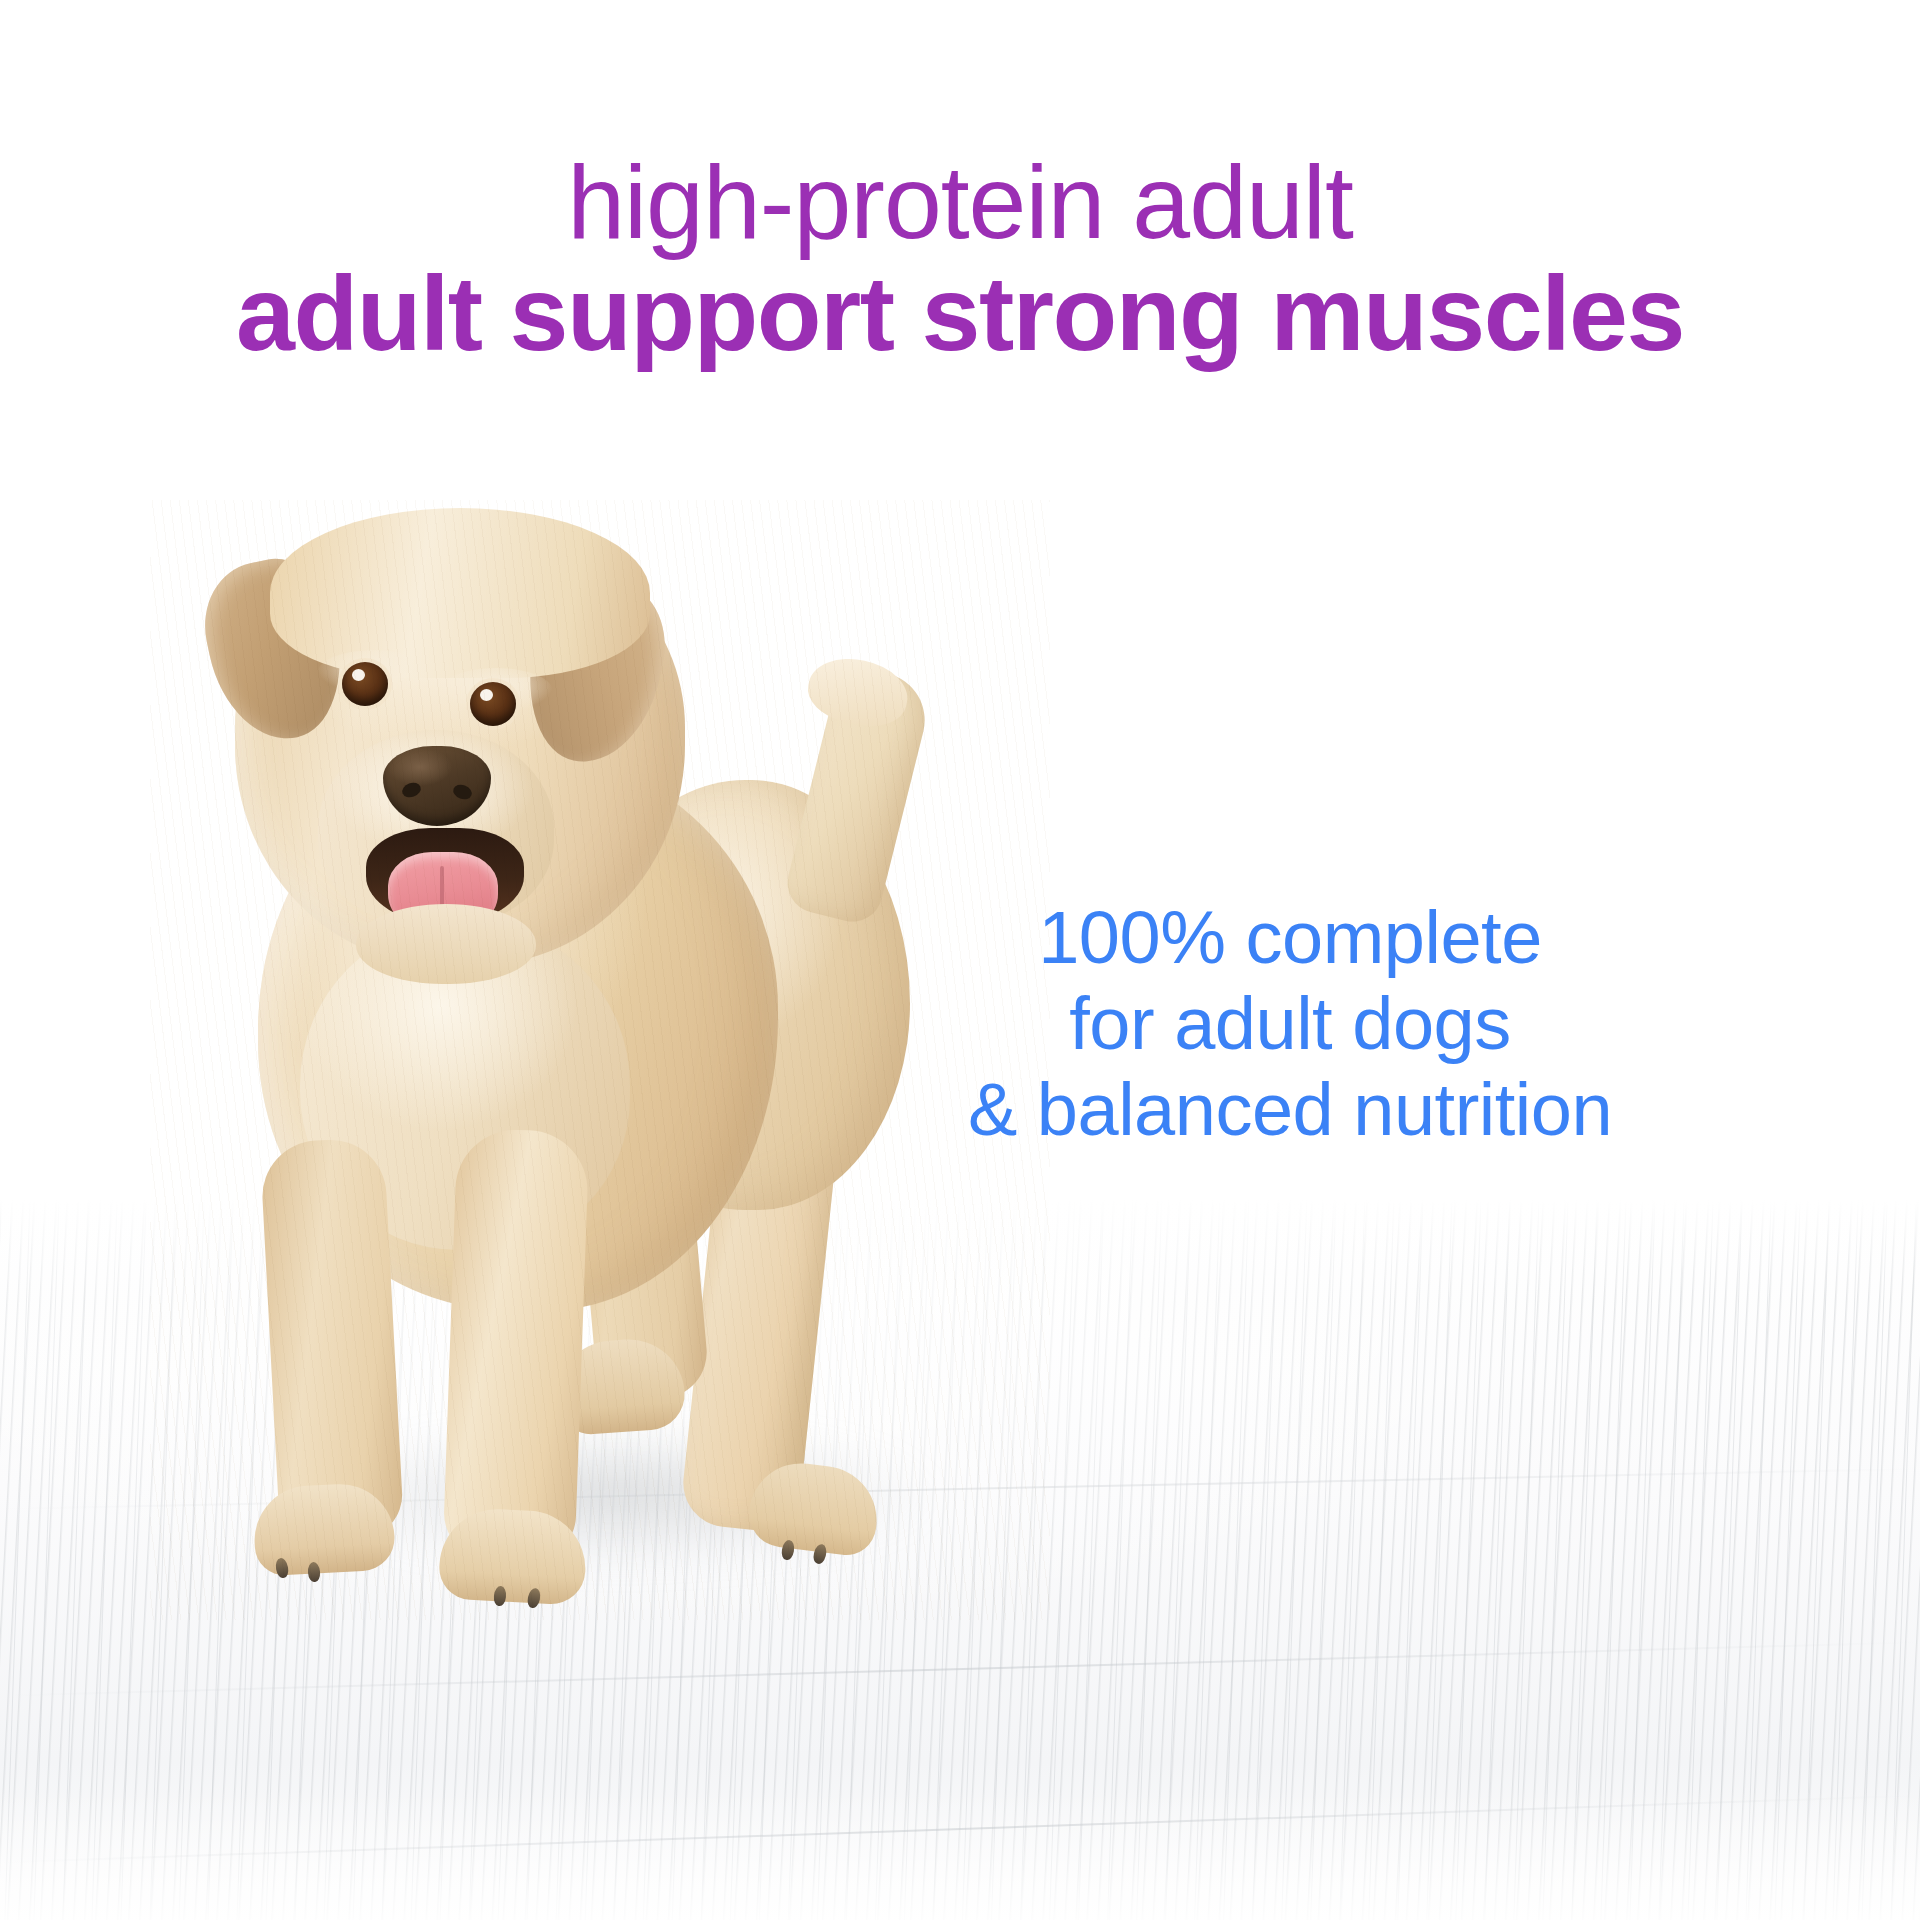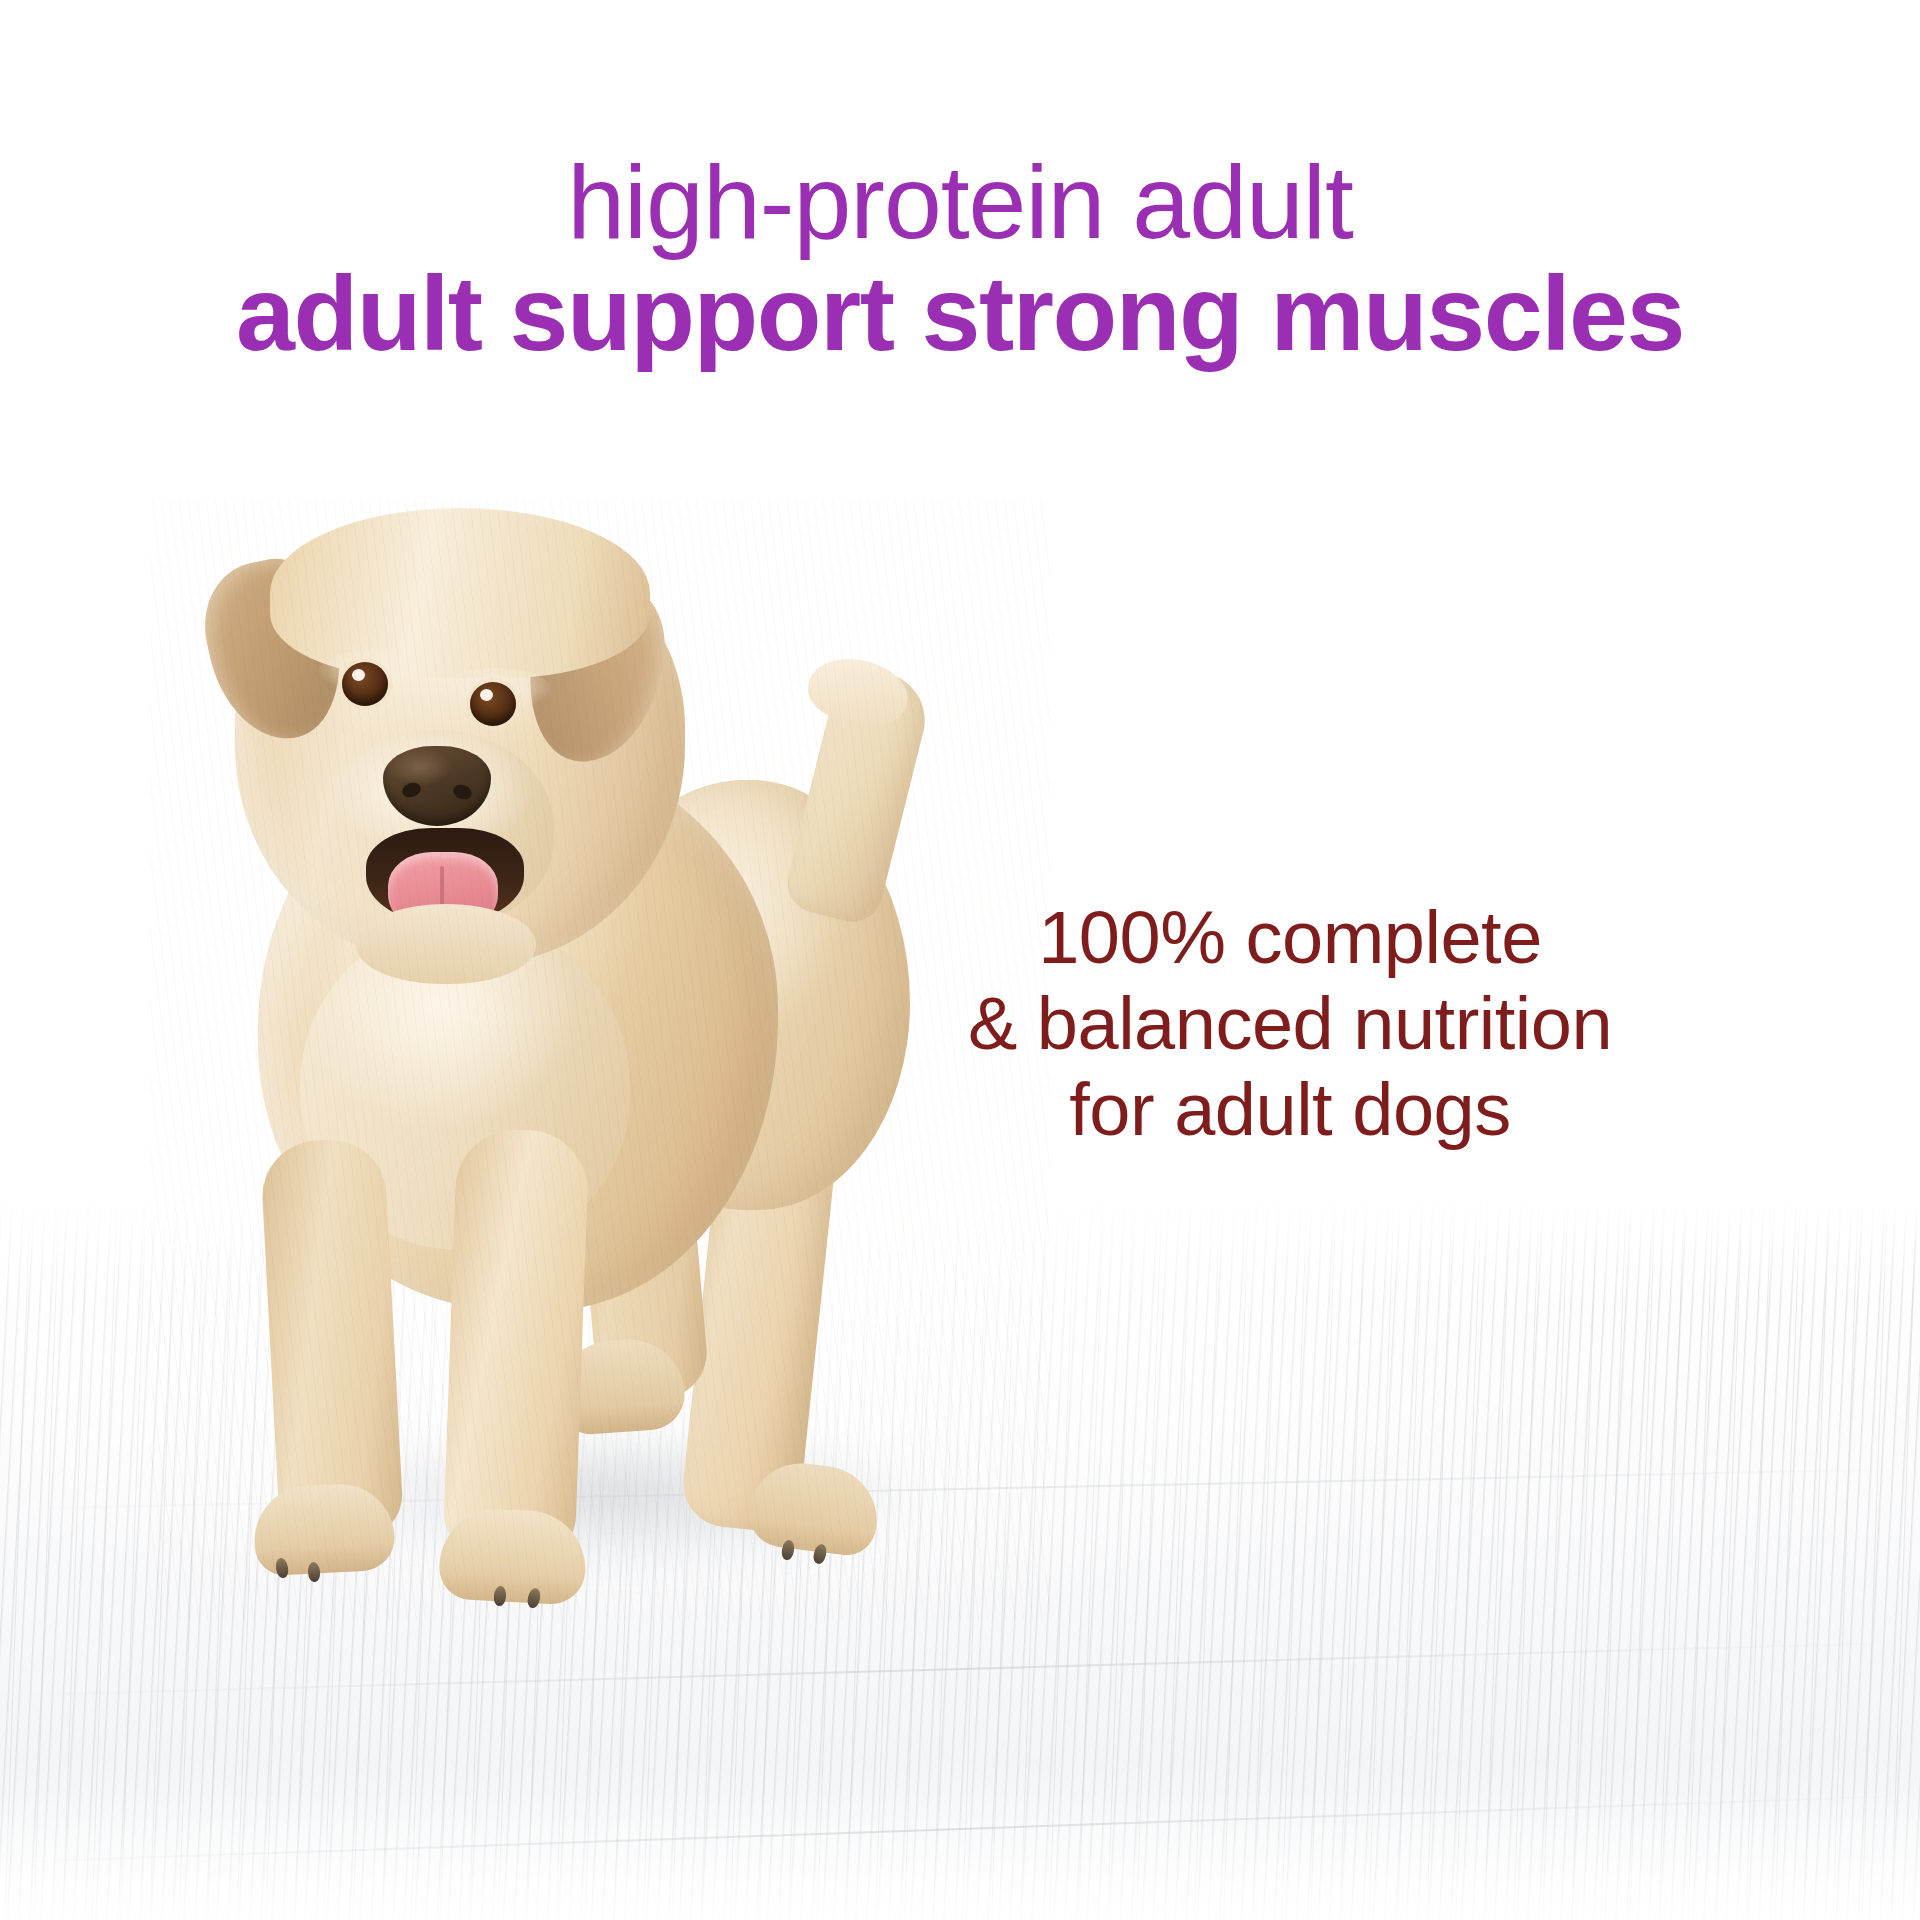--- a/index.html
+++ b/index.html
@@ -379,19 +379,19 @@
     <div class="chin"></div>
 
     <div class="fur-tex"></div>
   </div>
 
   <div class="headline">
     <span class="l1" style="color: rgb(155, 47, 180);">high-protein adult</span>
     <span class="l2" style="color: rgb(155, 47, 180);">adult support strong muscles</span>
   </div>
 
-  <div class="claim" style="color: #7f1d1d;">
+  <div class="claim" style="color: #3b82f6;">
     <span>100% complete</span>
+    <span>for adult dogs</span>
     <span>&amp; balanced nutrition</span>
-    <span>for adult dogs</span>
   </div>
 
 </div>
 
 </body></html>

